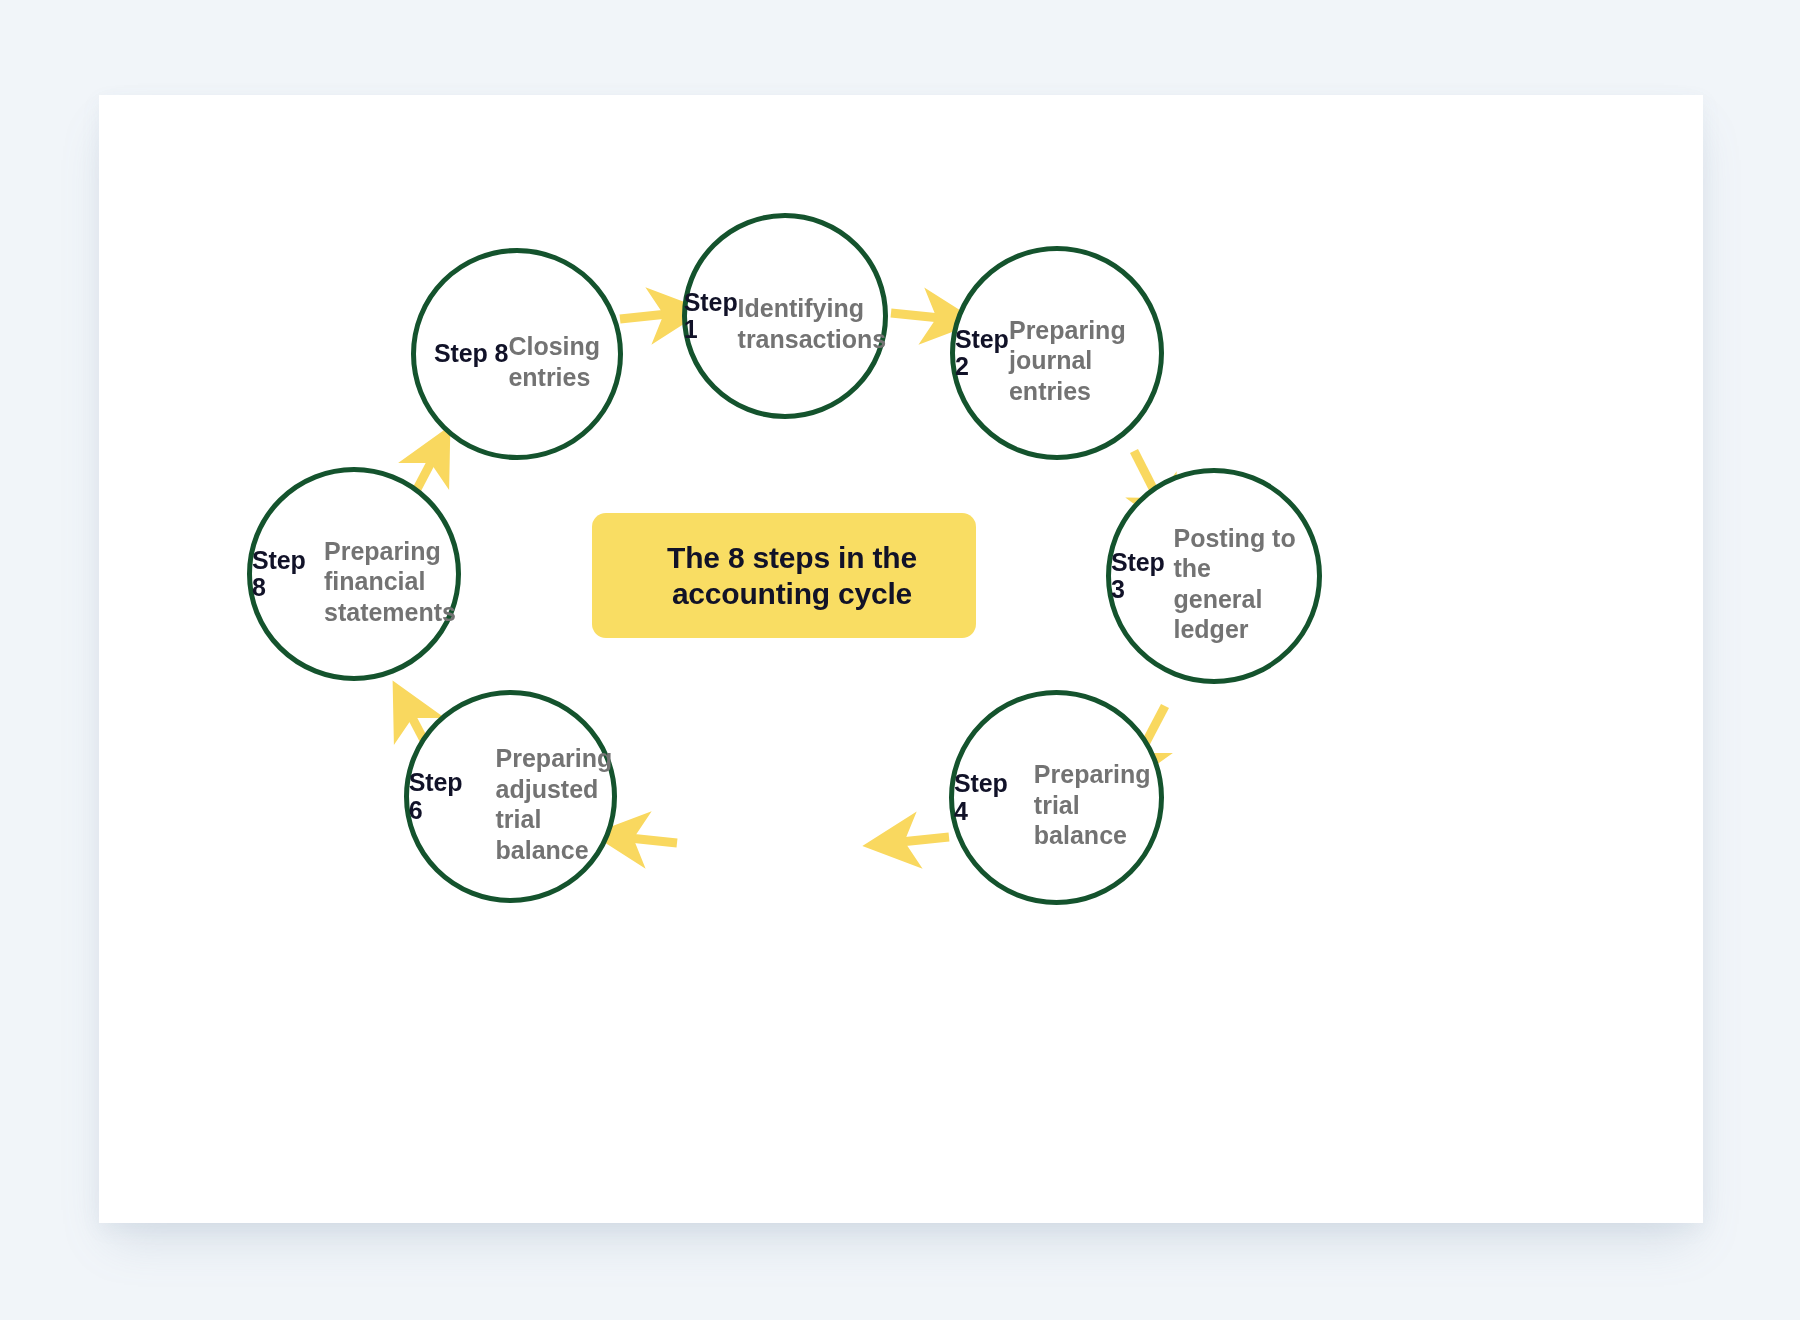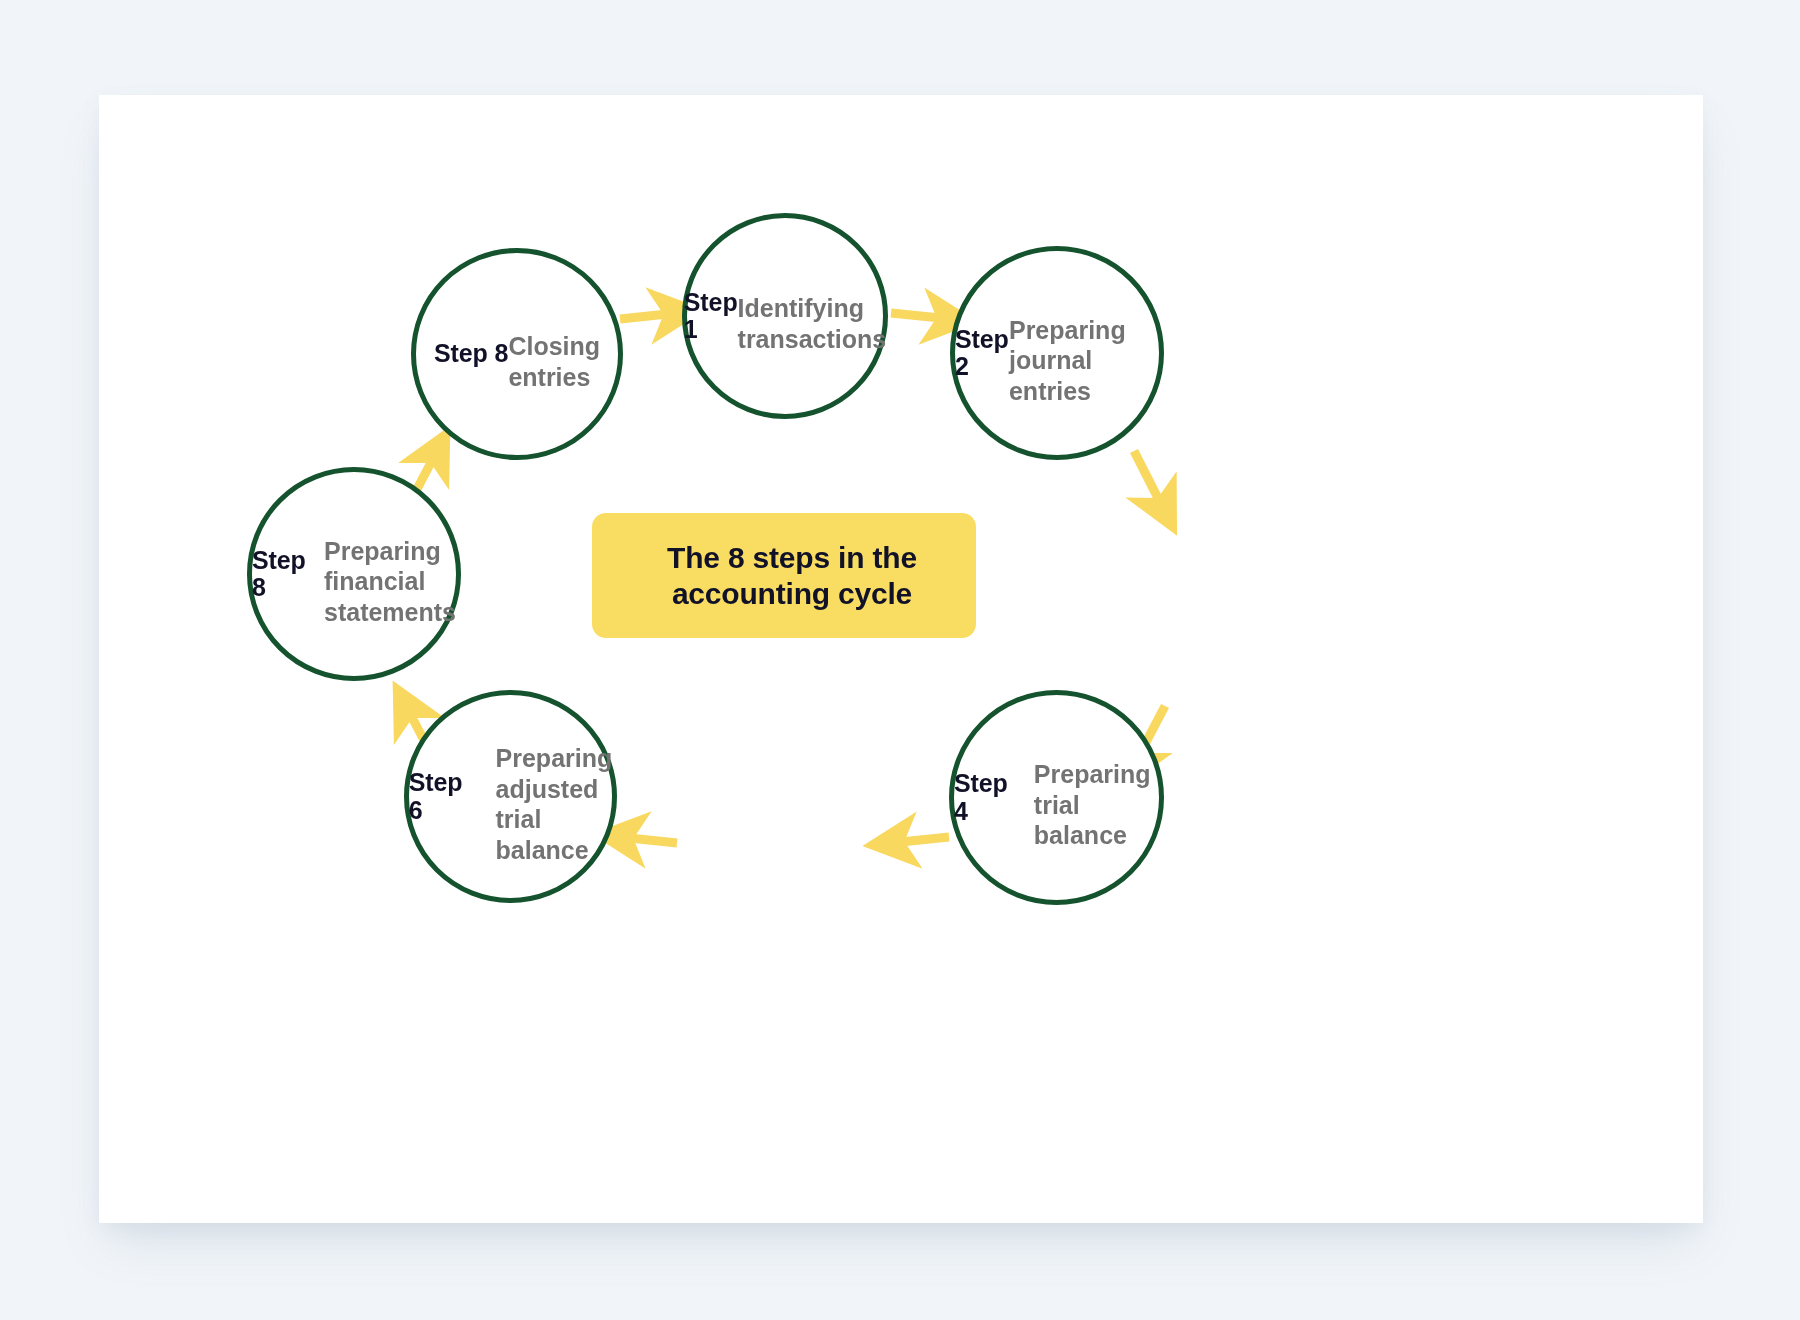--- a/index.html
+++ b/index.html
@@ -148,20 +148,25 @@
     <div class="step-desc">Identifying
 transactions</div>
   </div>
 
   <div class="step-node" id="node-step2">
     <div class="step-title">Step 2</div>
     <div class="step-desc">Preparing journal
 entries</div>
   </div>
 
+  <div class="step-node" id="node-step3">
+    <div class="step-title">Step 3</div>
+    <div class="step-desc">Posting to the
+general ledger</div>
+  </div>
 
   <div class="step-node" id="node-step4">
     <div class="step-title">Step 4</div>
     <div class="step-desc">Preparing
 trial balance</div>
   </div>
 
 
   <div class="step-node" id="node-step6">
     <div class="step-title">Step 6</div>

